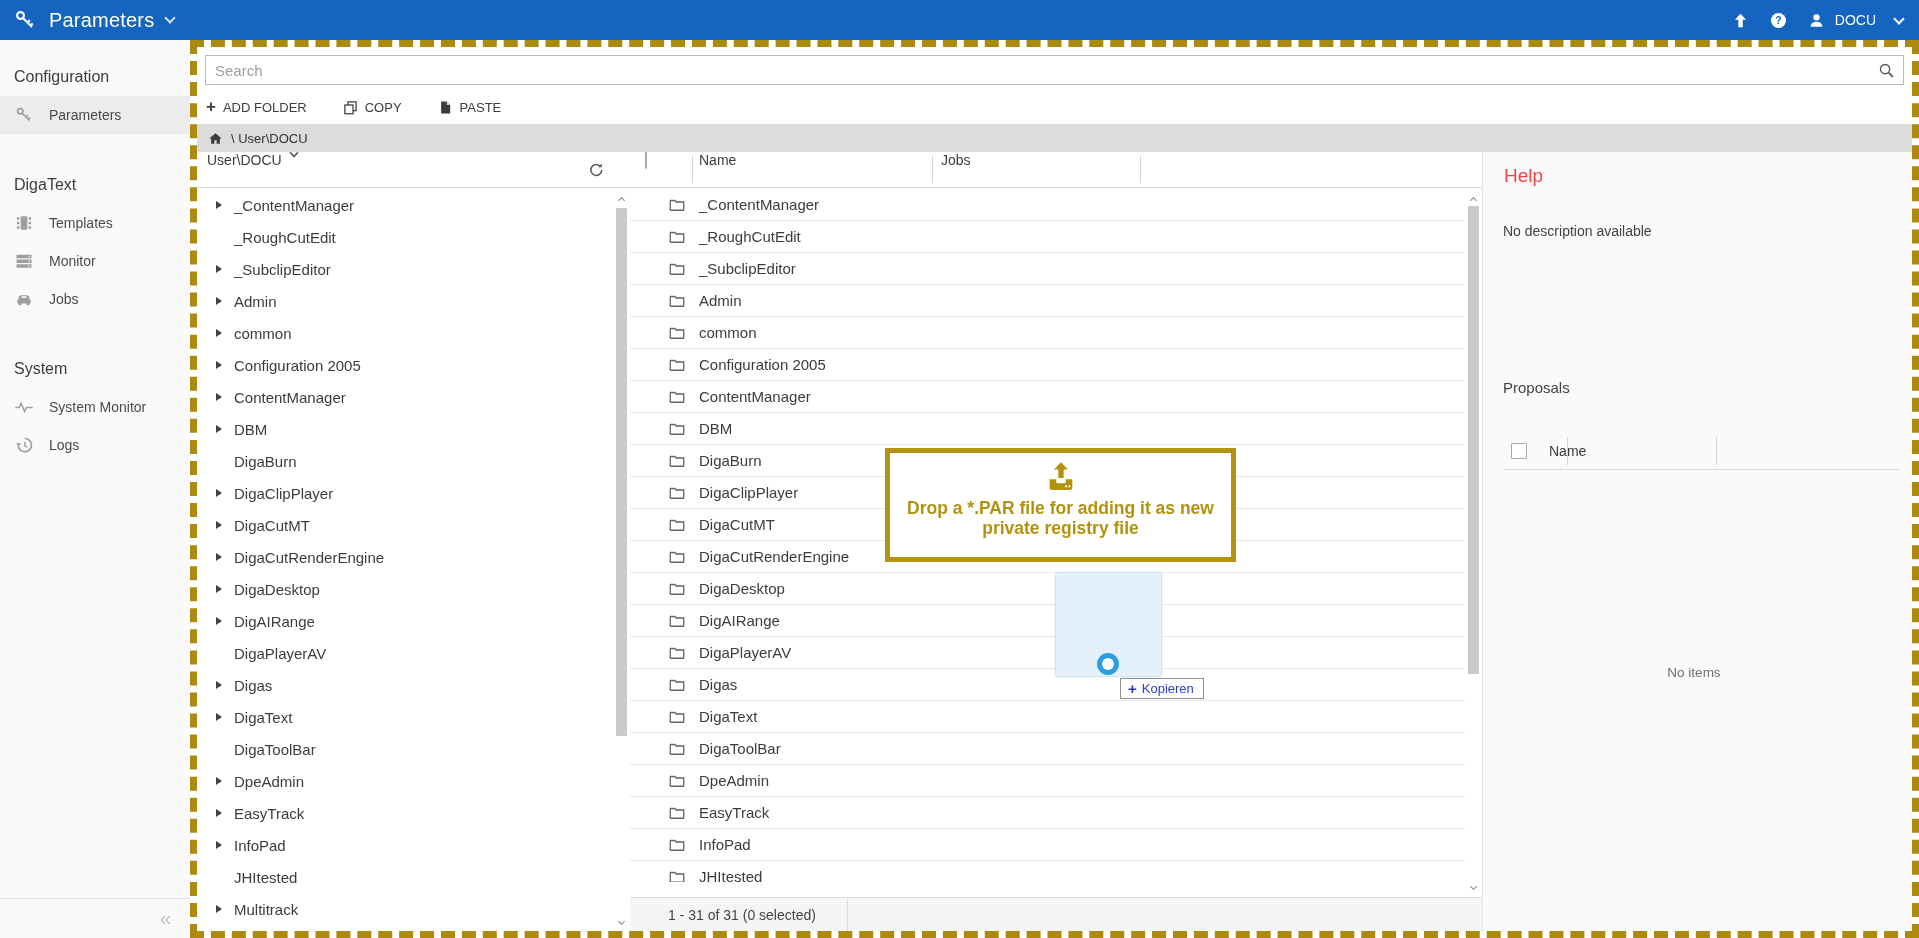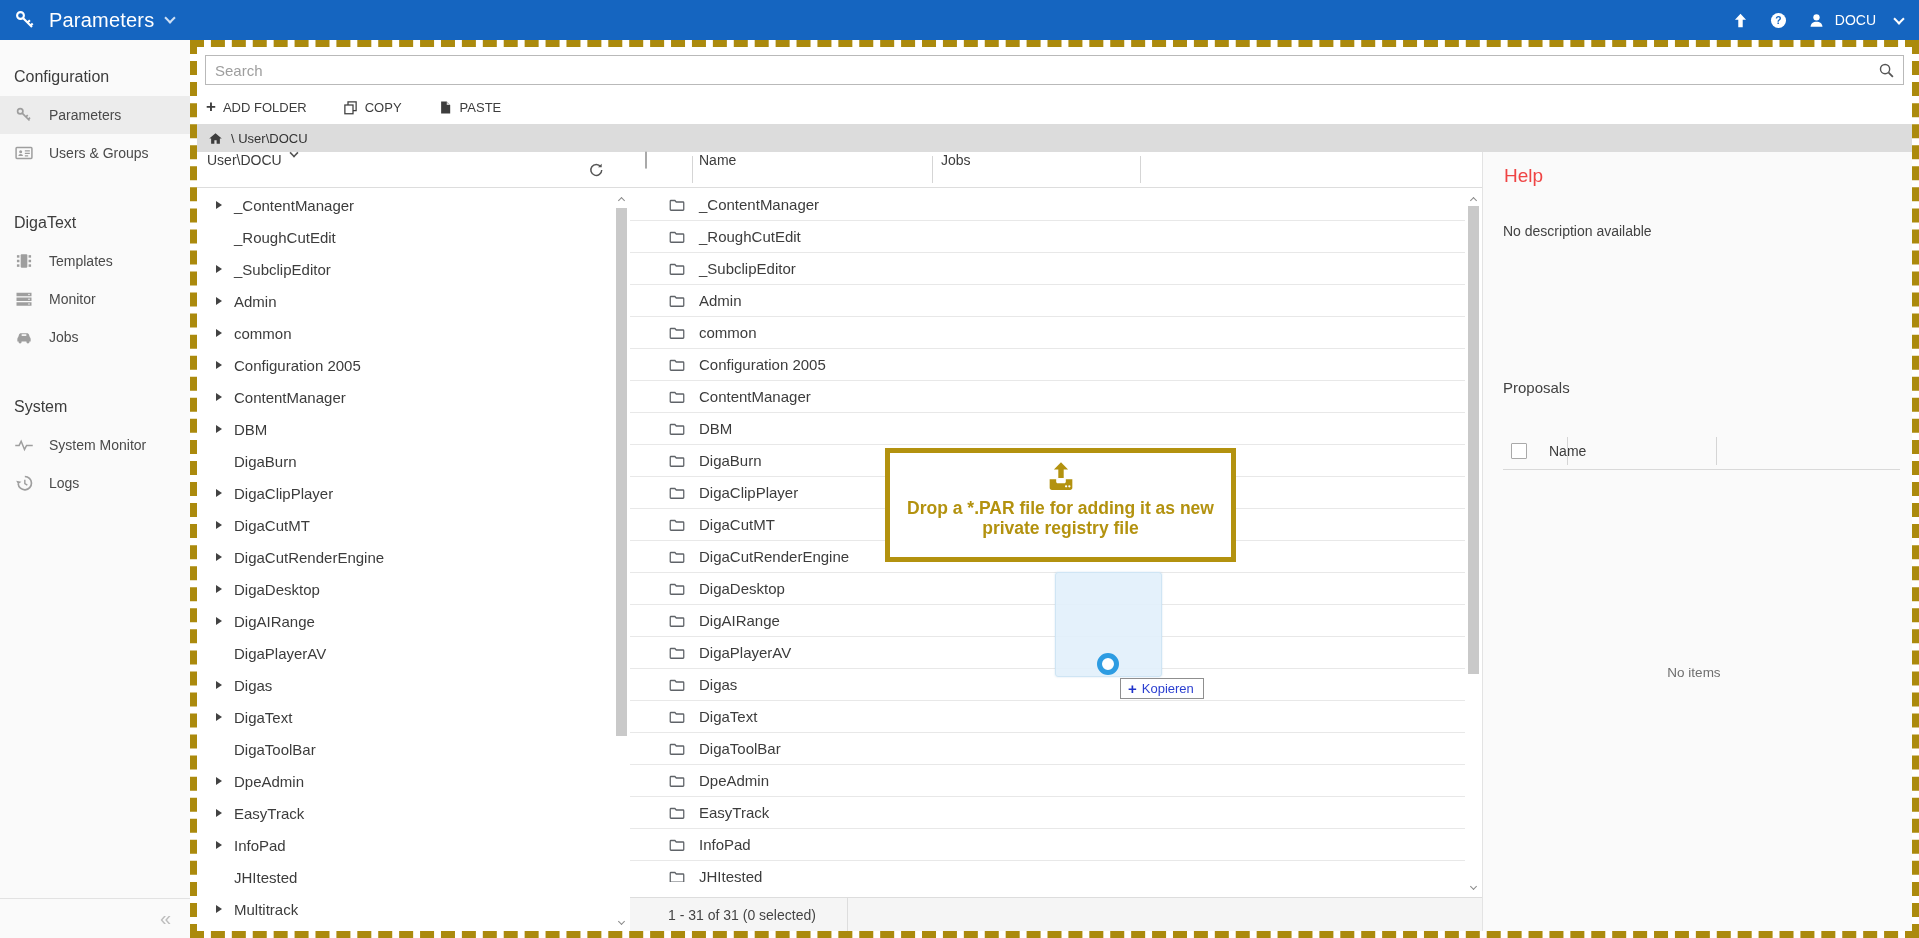--- a/index.html
+++ b/index.html
@@ -140,31 +140,20 @@
         <div class="sb-title">Configuration</div>
         <div class="sb-item selected">
           <span class="sb-icon">
             <svg viewBox="0 0 24 24">
               <circle cx="7.5" cy="7.5" r="3.2" fill="none" stroke="currentColor" stroke-width="2"></circle>
               <path d="M10.1 10.1 L18.6 18.6 M14.3 14.3 l2.2-2.2 M17.2 17.2 l2-2" stroke="currentColor" stroke-width="2" fill="none"></path>
             </svg>
           </span>
           <span>Parameters</span>
         </div>
-        <div class="sb-item">
-          <span class="sb-icon">
-            <svg viewBox="0 0 24 24">
-              <rect x="2.5" y="5.5" width="19" height="13" rx="1" fill="none" stroke="currentColor" stroke-width="1.8"></rect>
-              <circle cx="8" cy="10.5" r="1.8" fill="currentColor"></circle>
-              <path d="M5.3 15.7c0-1.5 1.2-2.4 2.7-2.4s2.7.9 2.7 2.4z" fill="currentColor"></path>
-              <path d="M13 9.5h6 M13 12.5h6 M13 15.5h4" stroke="currentColor" stroke-width="1.5"></path>
-            </svg>
-          </span>
-          <span>Users &amp; Groups</span>
-        </div>
       </div>
       <div class="sb-section">
         <div class="sb-title">DigaText</div>
         <div class="sb-item">
           <span class="sb-icon">
             <svg viewBox="0 0 24 24">
               <rect x="8" y="4" width="8" height="16" rx="1" fill="currentColor"></rect>
               <rect x="3.5" y="5" width="3" height="3" fill="currentColor"></rect>
               <rect x="3.5" y="10.5" width="3" height="3" fill="currentColor"></rect>
               <rect x="3.5" y="16" width="3" height="3" fill="currentColor"></rect>

